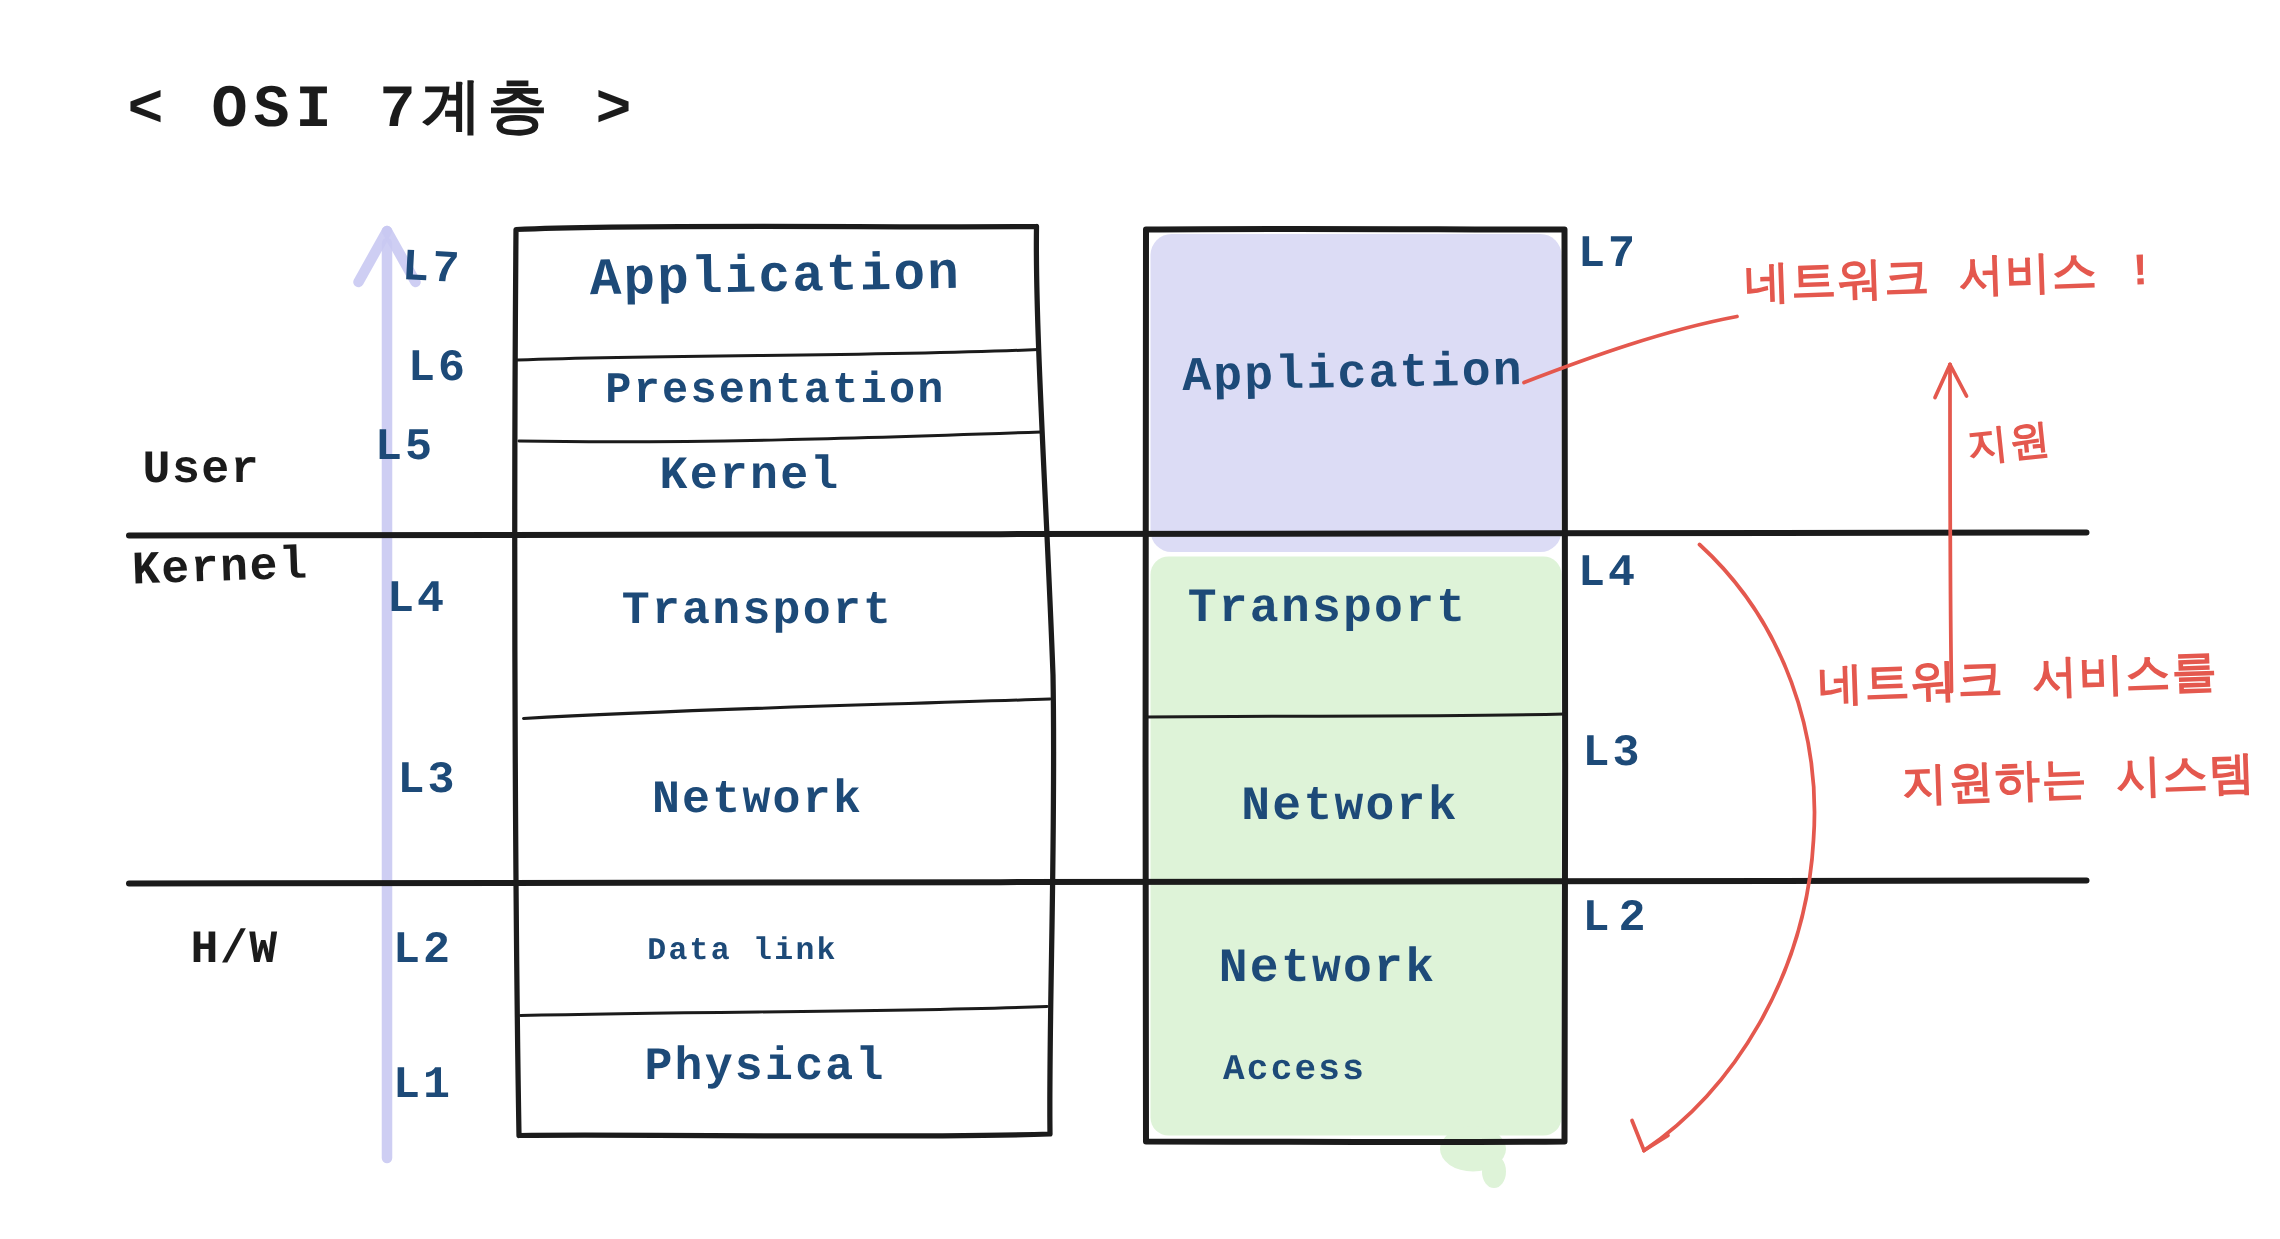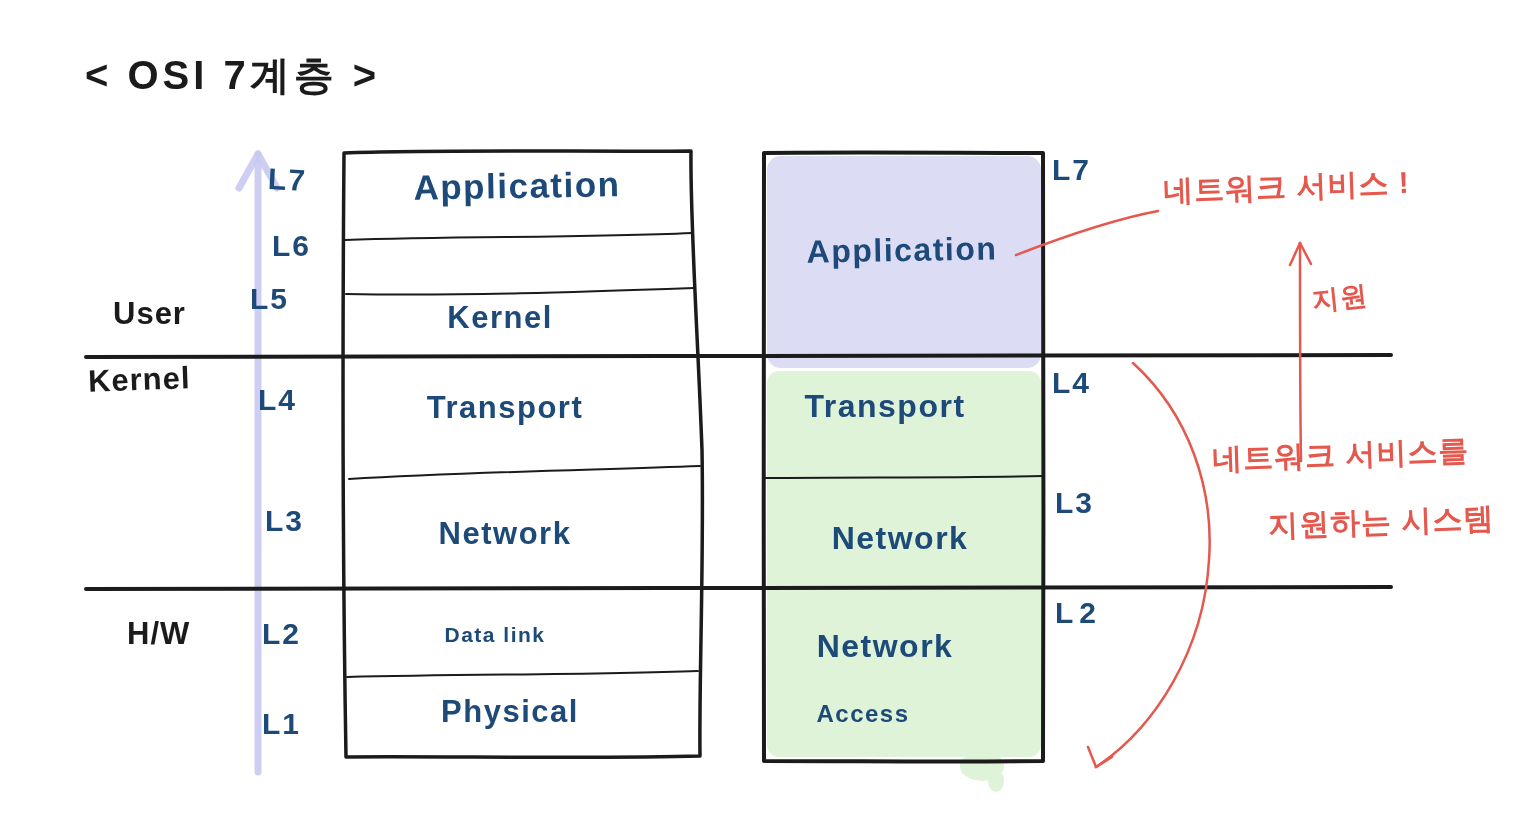--- a/index.html
+++ b/index.html
@@ -9,20 +9,21 @@
     --fill-purple:#dcdcf5;
     --fill-green:#def3d8;
     --arrow-lavender:#c9c9f2;
     --paper:#ffffff;
   }
   *{margin:0;padding:0;box-sizing:border-box;}
   body{background:#f2f2f2;font-family:"Liberation Sans",sans-serif;}
   .canvas{
     position:relative;width:1520px;height:826px;background:var(--paper);
     overflow:hidden;
+    font-family:Liberation Mono, monospace;
   }
   svg.strokes{position:absolute;left:0;top:0;width:1520px;height:826px;}
   .stroke-black{stroke:var(--ink-black);fill:none;stroke-linecap:round;stroke-linejoin:round;}
   .stroke-red{stroke:var(--ink-red);fill:none;stroke-linecap:round;stroke-linejoin:round;}
   .stroke-lav{stroke:var(--arrow-lavender);fill:none;stroke-linecap:round;stroke-linejoin:round;opacity:.9;}
   .fill-purple{fill:var(--fill-purple);stroke:none;}
   .fill-green{fill:var(--fill-green);stroke:none;}
   .lbl{position:absolute;white-space:nowrap;line-height:1;}
   .t-black{color:var(--ink-black);font-weight:600;}
   .t-blue{color:var(--ink-blue);font-weight:700;}
@@ -73,33 +74,34 @@
     </g>
     <g>
       <path class="stroke-red" stroke-width="2.5" d="M 1133,363 C 1190,415 1214,490 1209,560 C 1204,650 1155,728 1096,767"></path>
       <path class="stroke-red" stroke-width="2.5" d="M 1096,767 L 1088,747"></path>
       <path class="stroke-red" stroke-width="2.5" d="M 1096,767 L 1112,757"></path>
     </g>
   </svg>
 
   <div class="lbl t-black title" style="left:85px;top:55px;">&lt; OSI 7계층 &gt;</div>
 
-  <div class="lbl t-black side" style="left:113px;top:298px;">User</div>
+  <div class="lbl t-black side" style="left:95px;top:298px;">User</div>
   <div class="lbl t-black side" style="left:88px;top:364px;transform:rotate(-2deg);">Kernel</div>
   <div class="lbl t-black side" style="left:95px;top:618px;margin-left:32px;">H/W</div>
 
   <div class="lbl t-blue lnum" style="left:268px;top:165px;transform:rotate(3deg);">L7</div>
   <div class="lbl t-blue lnum" style="left:272px;top:231px;">L6</div>
   <div class="lbl t-blue lnum" style="left:250px;top:284px;">L5</div>
   <div class="lbl t-blue lnum" style="left:258px;top:385px;">L4</div>
   <div class="lbl t-blue lnum" style="left:265px;top:506px;">L3</div>
   <div class="lbl t-blue lnum" style="left:262px;top:619px;">L2</div>
   <div class="lbl t-blue lnum" style="left:262px;top:709px;">L1</div>
 
   <div class="lbl t-blue lname" style="left:517px;top:168px;font-size:35px;transform:translateX(-50%) rotate(-1deg);">Application</div>
+  <div class="lbl t-blue lname" style="left:517px;top:246px;font-size:29px;">Presentation</div>
   <div class="lbl t-blue lname" style="left:500px;top:302px;">Kernel</div>
   <div class="lbl t-blue lname" style="left:505px;top:392px;">Transport</div>
   <div class="lbl t-blue lname" style="left:505px;top:518px;">Network</div>
   <div class="lbl t-blue lname" style="left:495px;top:624px;font-size:21px;">Data link</div>
   <div class="lbl t-blue lname" style="left:510px;top:696px;">Physical</div>
 
   <div class="lbl t-blue lname" style="left:902px;top:234px;font-size:32px;transform:translateX(-50%) rotate(-1deg);">Application</div>
   <div class="lbl t-blue lname" style="left:885px;top:390px;font-size:32px;">Transport</div>
   <div class="lbl t-blue lname" style="left:900px;top:522px;font-size:32px;">Network</div>
   <div class="lbl t-blue lname" style="left:885px;top:630px;font-size:32px;">Network</div>

